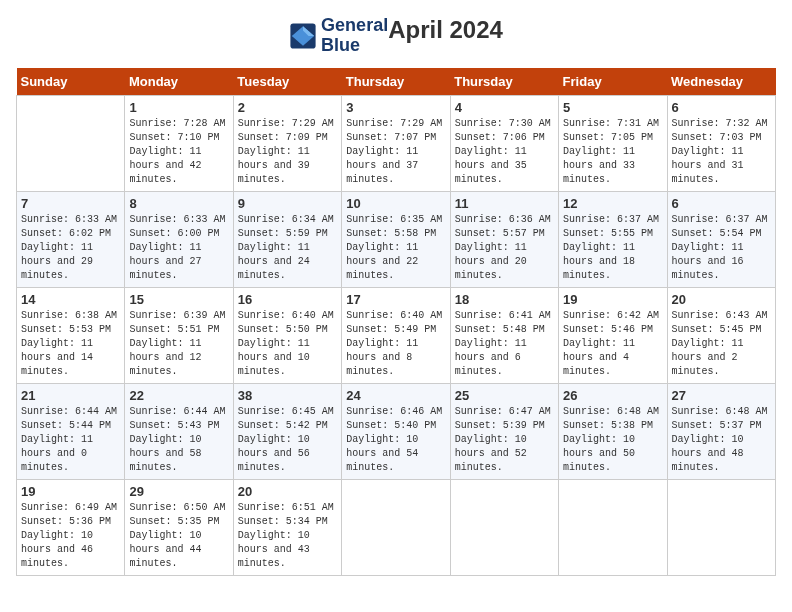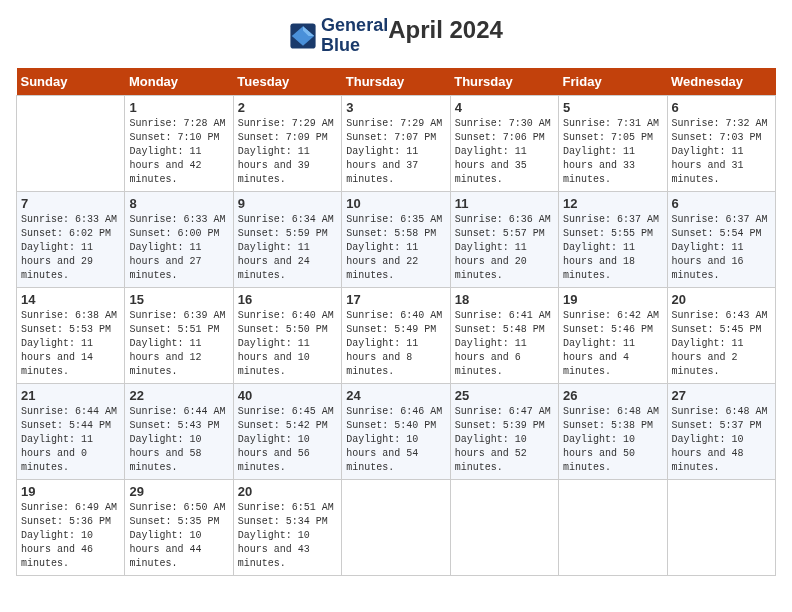--- a/index.html
+++ b/index.html
@@ -215,21 +215,21 @@
       <tr>
         <td>
           <span class="day-number">21</span>
           <div class="day-detail">Sunrise: 6:44 AM<br>Sunset: 5:44 PM<br>Daylight: 11 hours and 0 minutes.</div>
         </td>
         <td>
           <span class="day-number">22</span>
           <div class="day-detail">Sunrise: 6:44 AM<br>Sunset: 5:43 PM<br>Daylight: 10 hours and 58 minutes.</div>
         </td>
         <td>
-          <span class="day-number">40</span>
+          <span class="day-number">38</span>
           <div class="day-detail">Sunrise: 6:45 AM<br>Sunset: 5:42 PM<br>Daylight: 10 hours and 56 minutes.</div>
         </td>
         <td>
           <span class="day-number">24</span>
           <div class="day-detail">Sunrise: 6:46 AM<br>Sunset: 5:40 PM<br>Daylight: 10 hours and 54 minutes.</div>
         </td>
         <td>
           <span class="day-number">25</span>
           <div class="day-detail">Sunrise: 6:47 AM<br>Sunset: 5:39 PM<br>Daylight: 10 hours and 52 minutes.</div>
         </td>

